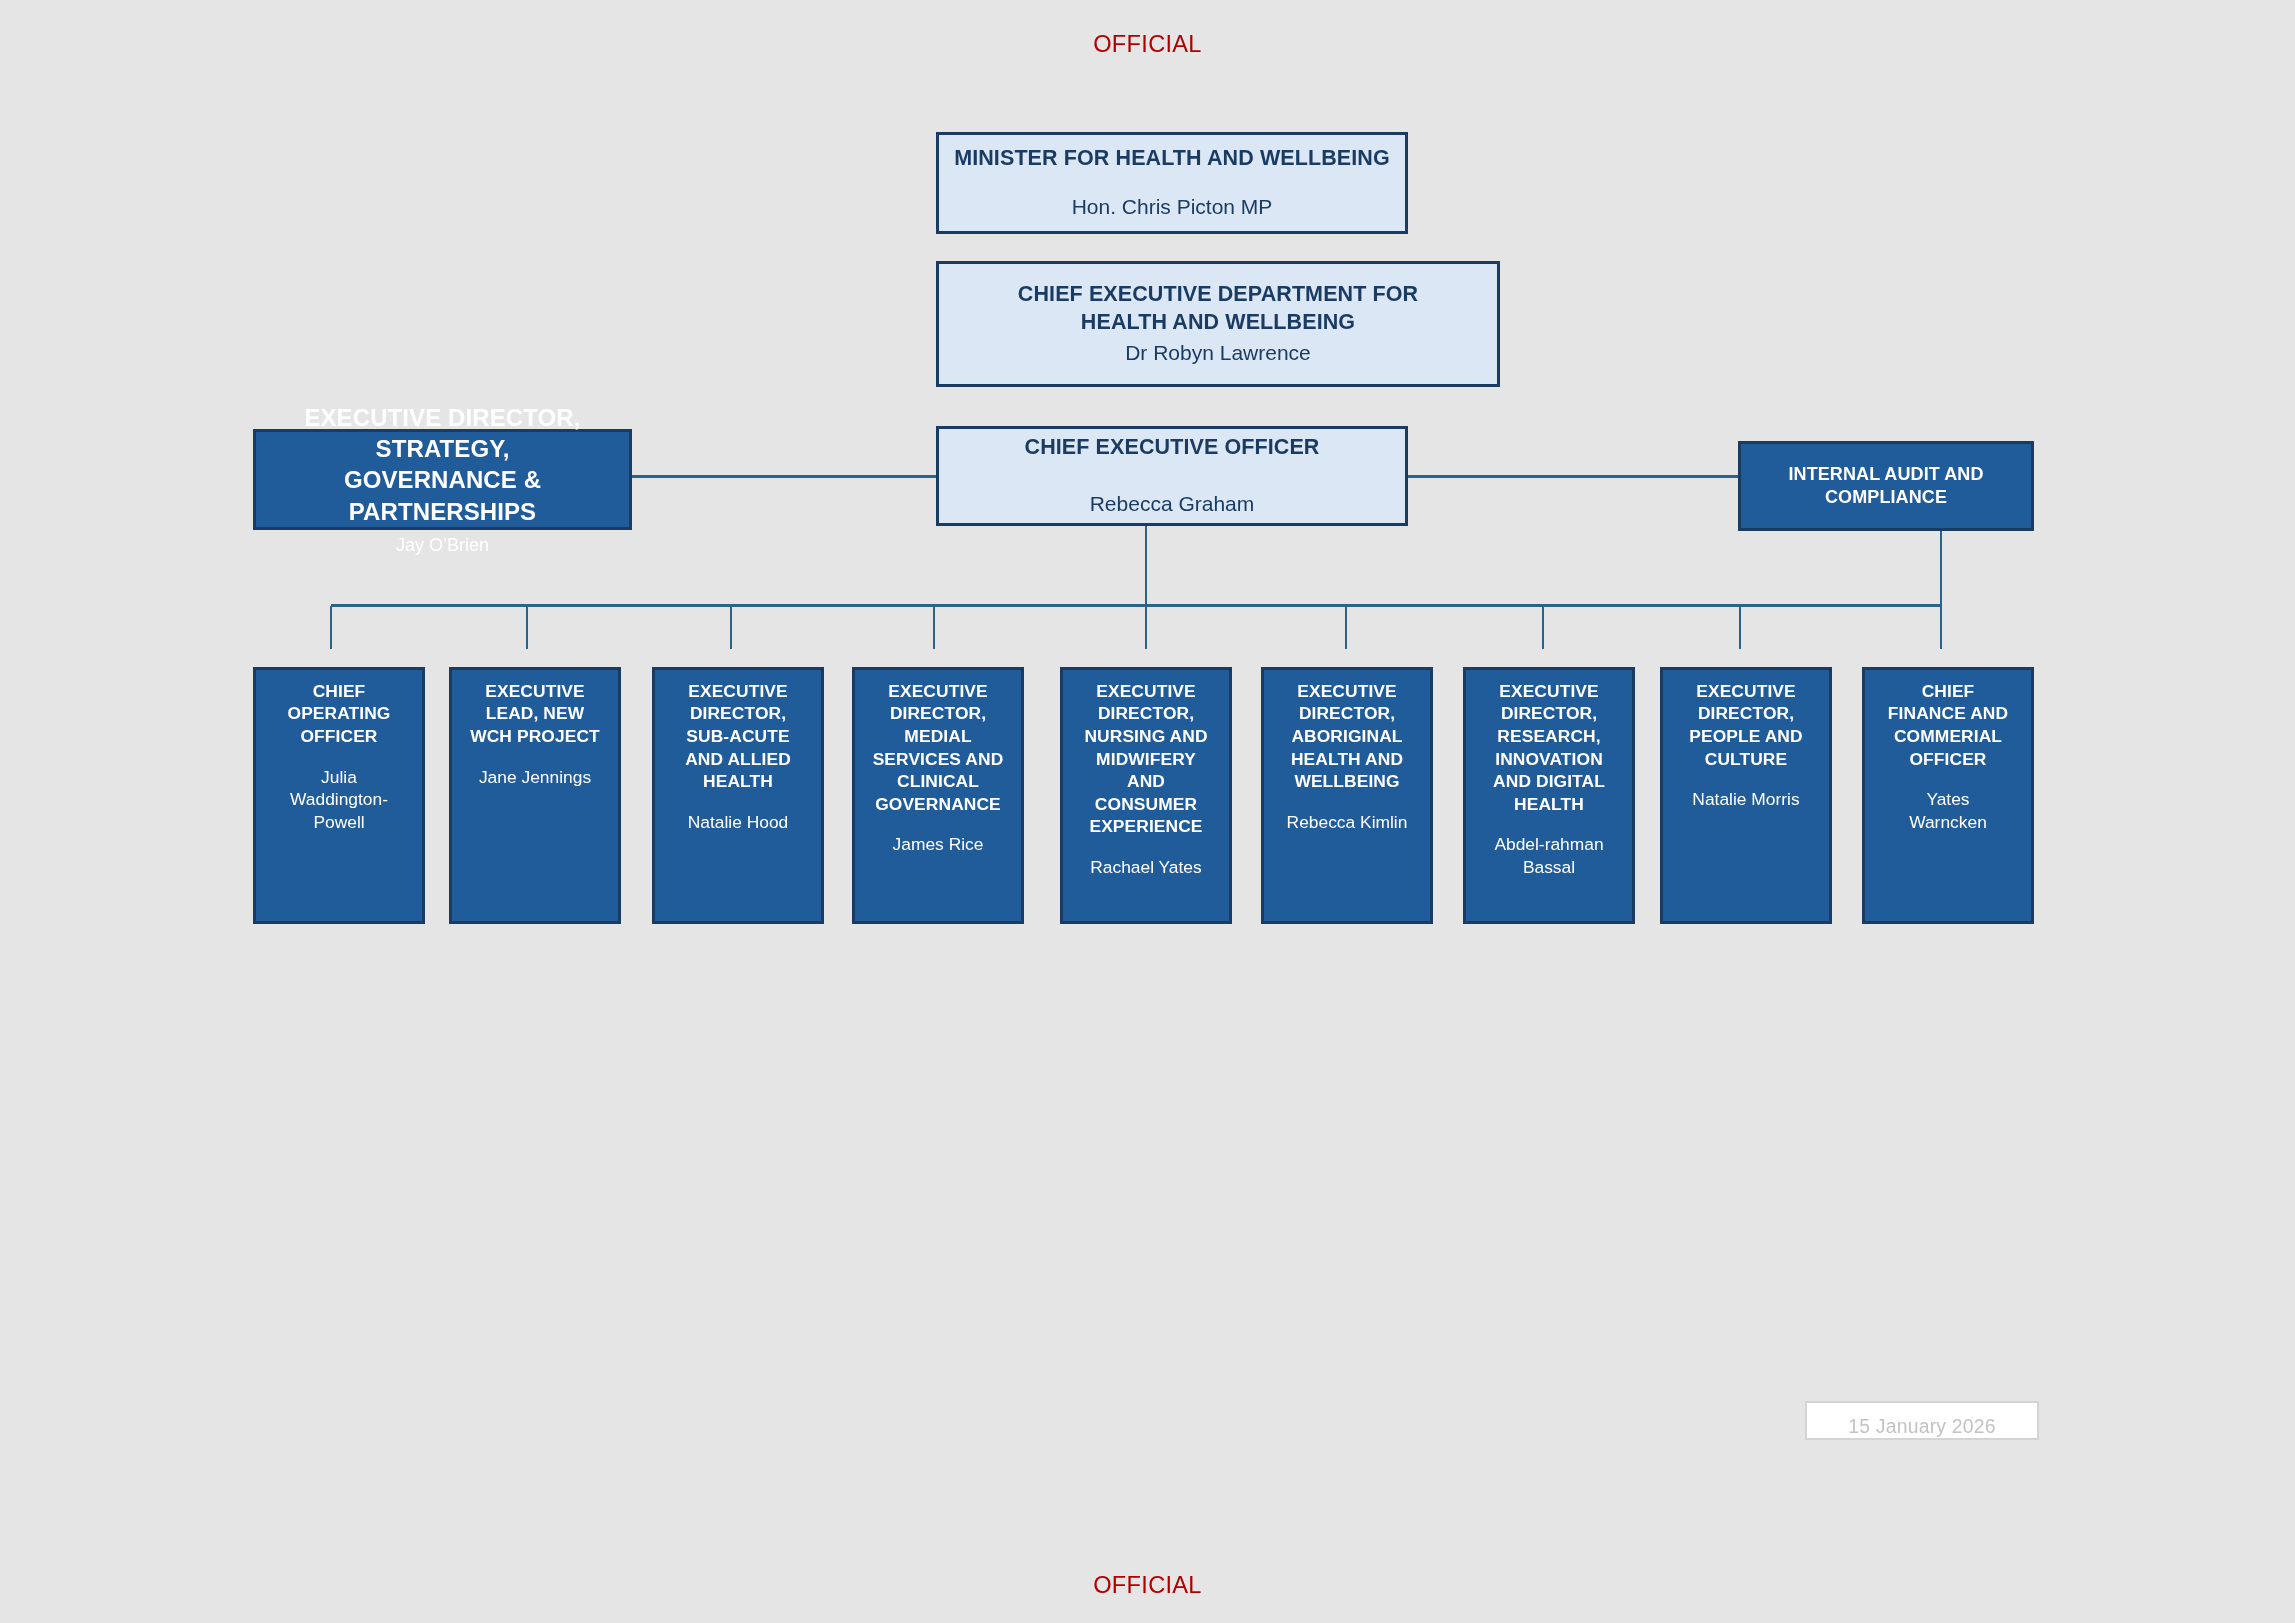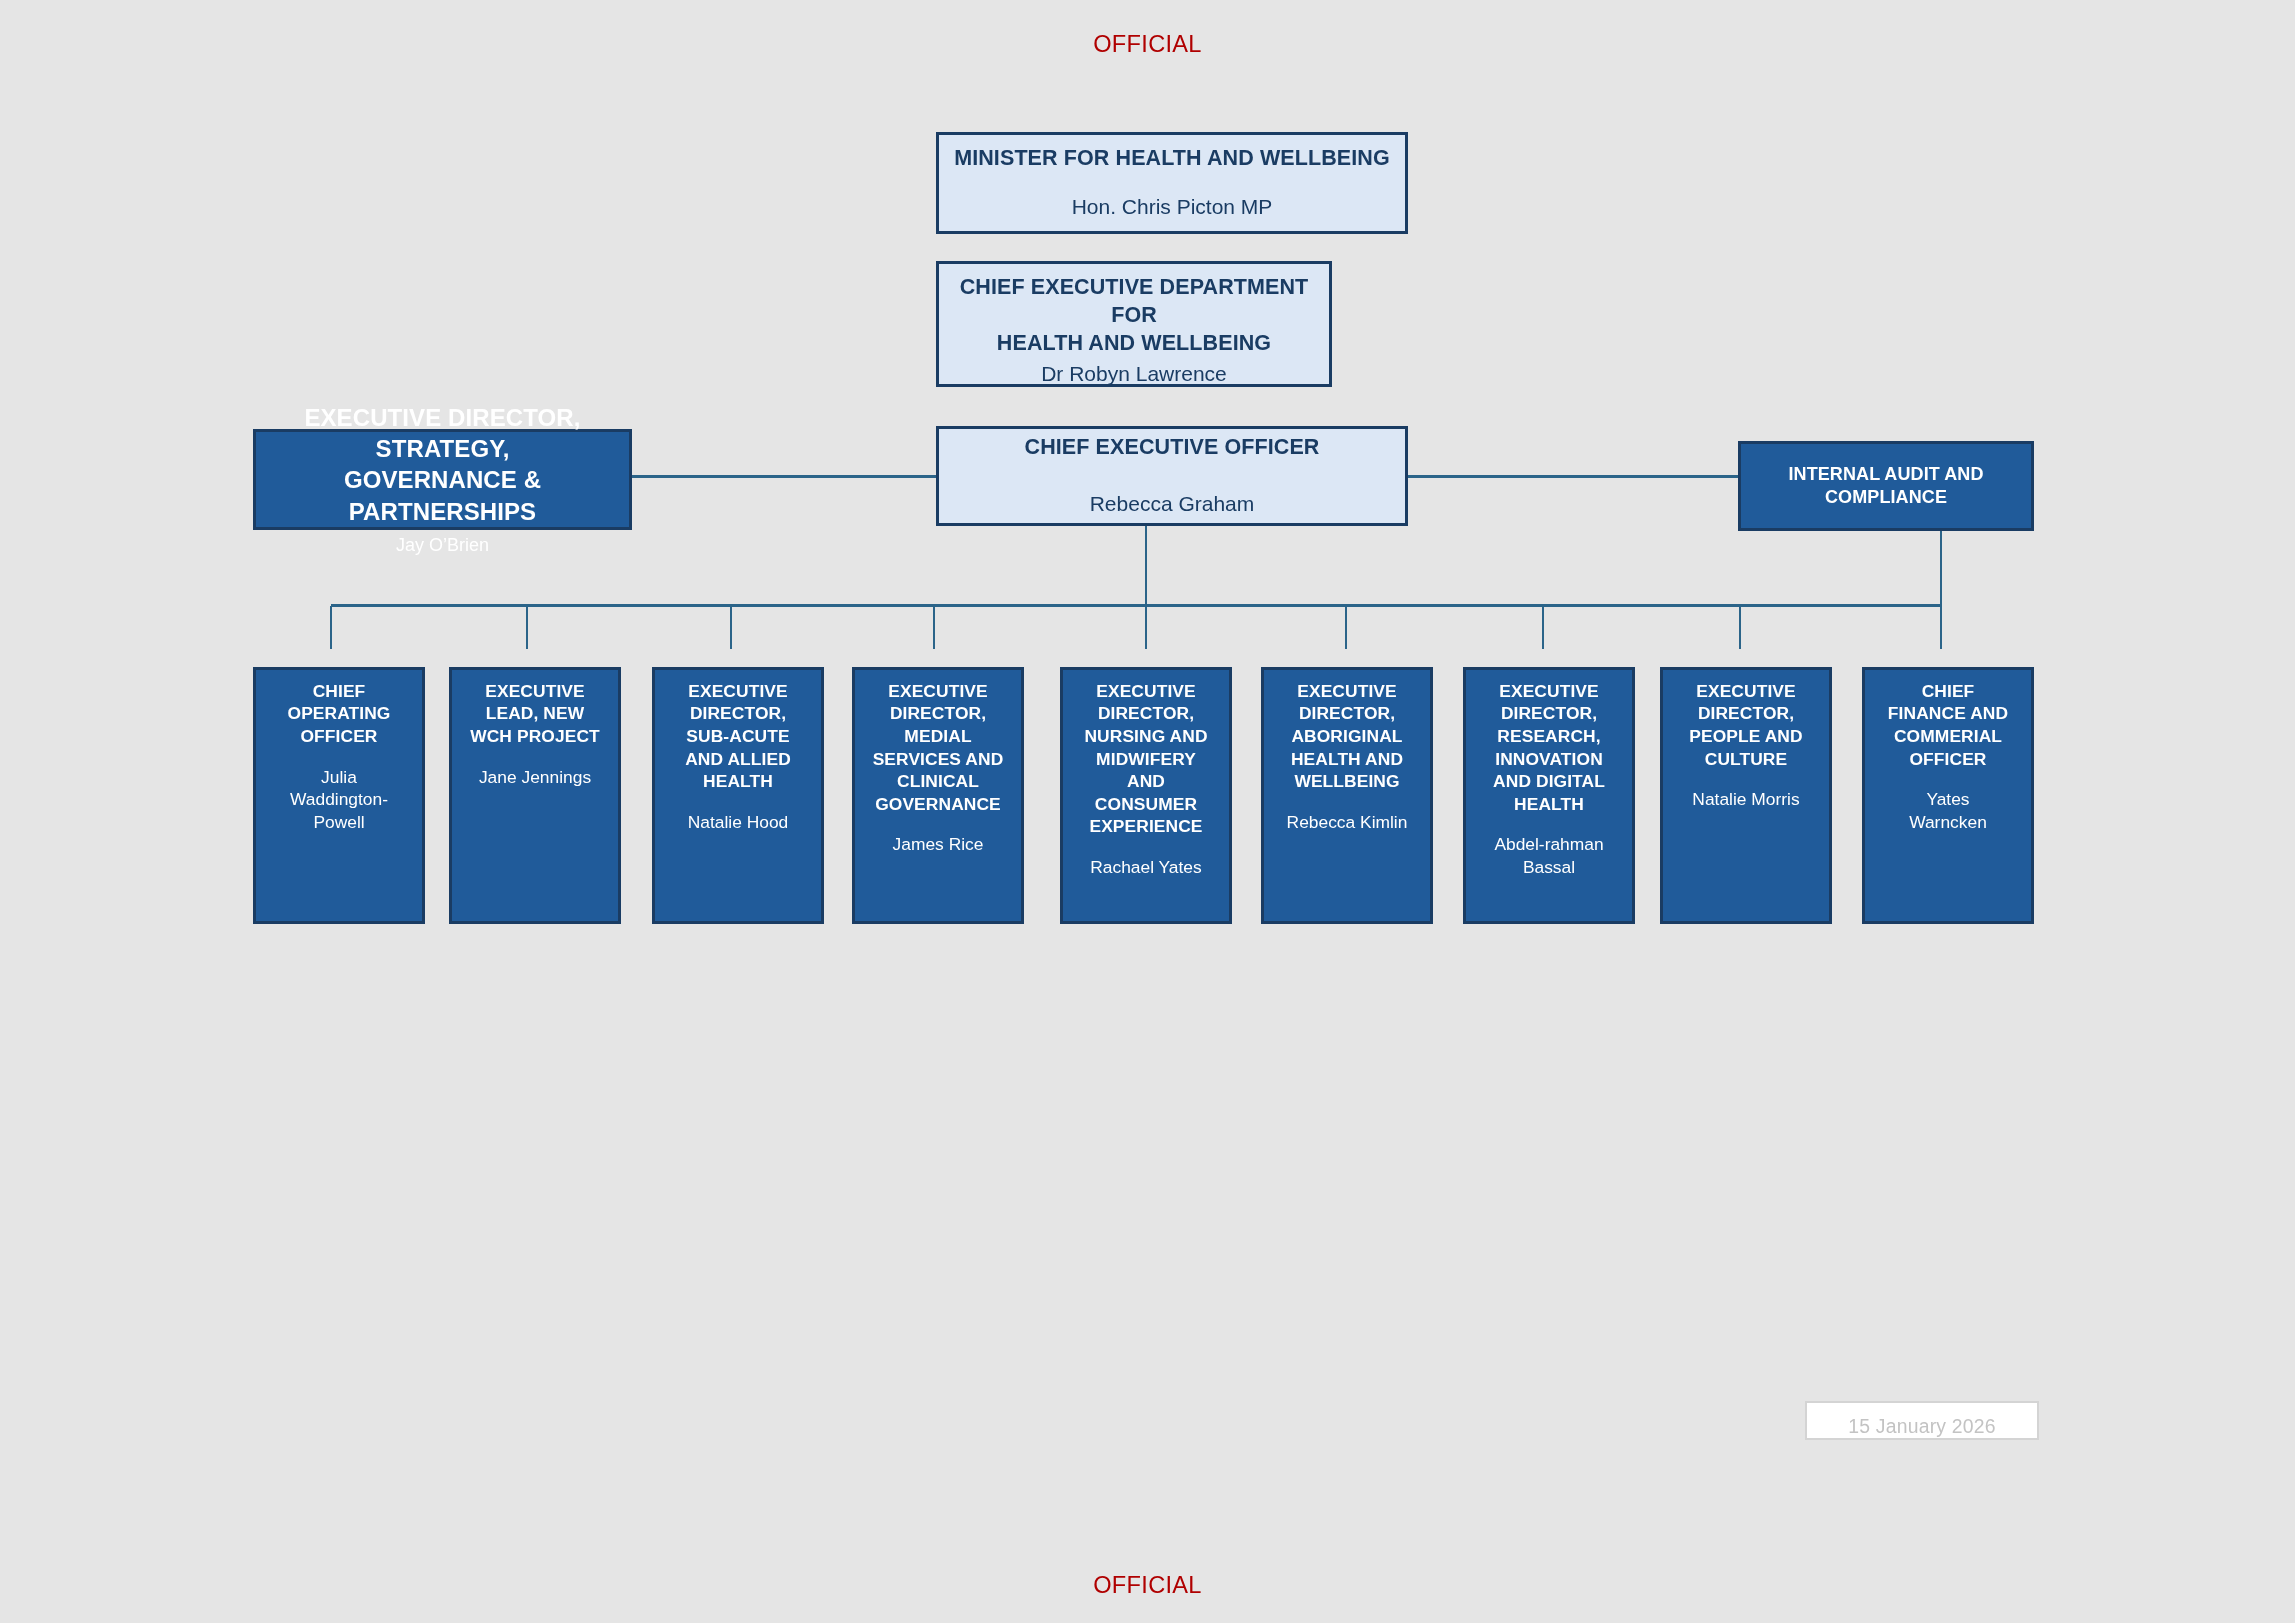--- a/index.html
+++ b/index.html
@@ -83,21 +83,22 @@
   
   #node-minister {
     left: 936px; top: 132px; width: 472px; height: 102px;
     justify-content: center;
     gap: 12px;
   }
   #node-minister .title { font-size: 21.5px; }
   #node-minister .person { font-size: 21px; margin-top: 8.3px; }
 
   #node-ce-dept {
-    left: 936px; top: 261px; width: 396px; height: 126px;
+    left: 936px; top: 261px; width: 564px; height: 126px;
+    justify-content: center;
   }
   #node-ce-dept .title { font-size: 21.5px; }
   #node-ce-dept .person { font-size: 21px; margin-top: 2px; }
 
   #node-ceo {
     left: 936px; top: 426px; width: 472px; height: 100px;
     justify-content: center;
     gap: 20px;
   }
   #node-ceo .title { font-size: 21.5px; }

